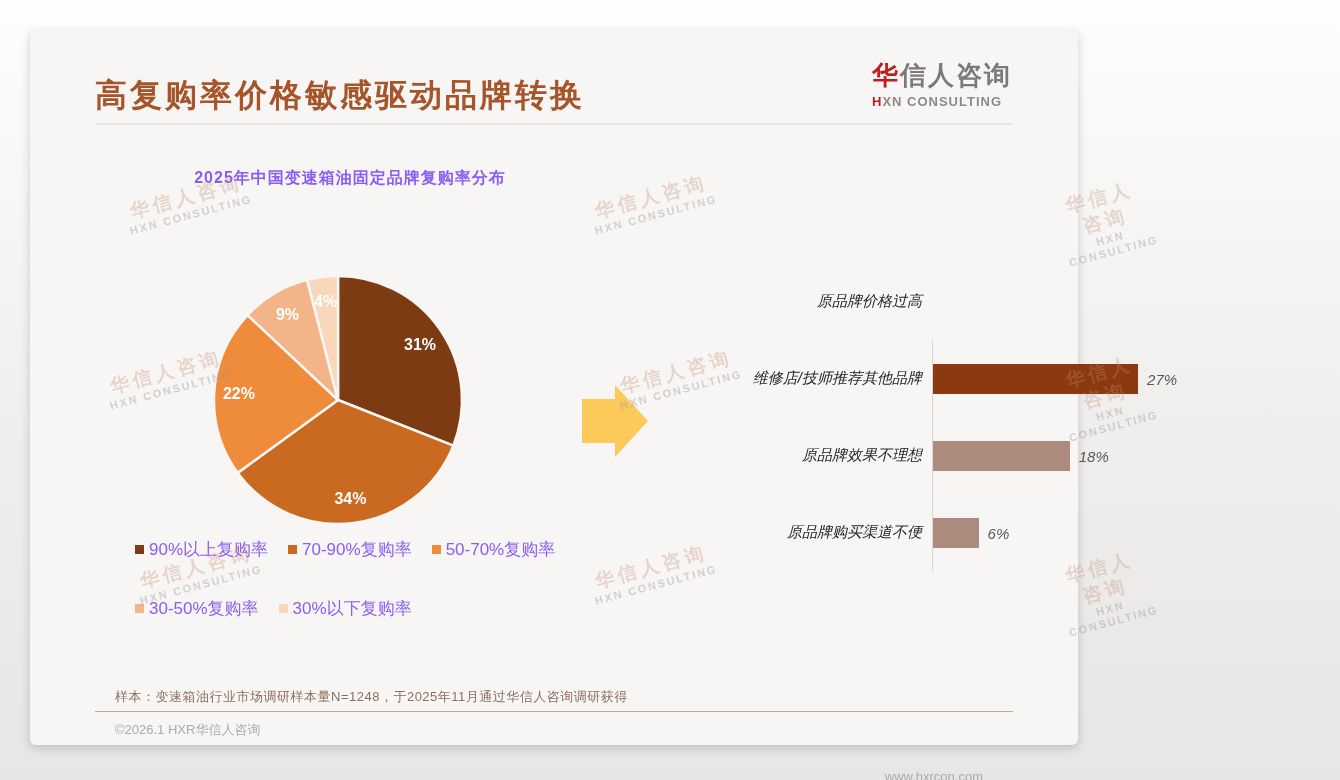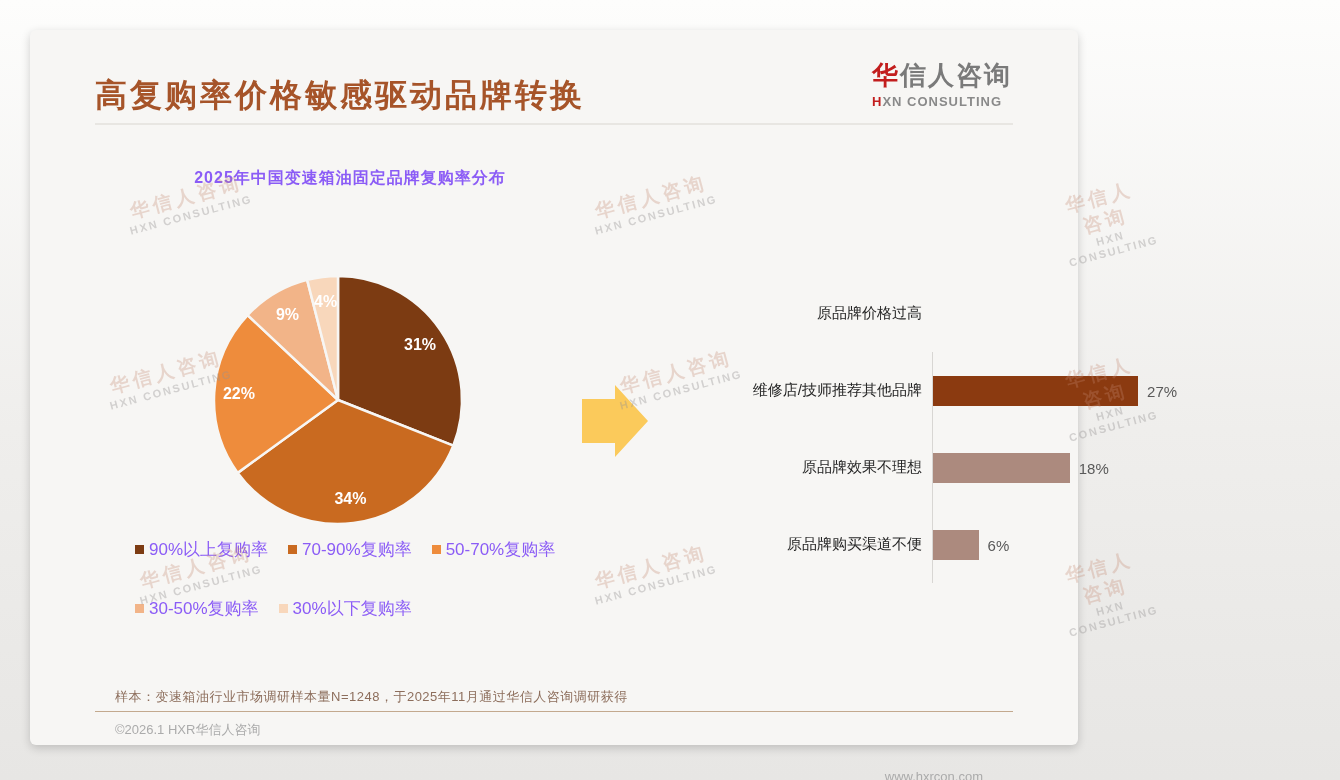--- a/index.html
+++ b/index.html
@@ -39,21 +39,21 @@
   .pie-label { font-size:16px; font-weight:bold; fill:#ffffff; text-anchor:middle;
     font-family:"Liberation Sans", sans-serif; }
   .pie-legend { position:absolute; left:105px; top:508px; width:470px; }
   .legend-row { display:flex; gap:20px; margin-bottom:36px; }
   .legend-item { display:flex; align-items:center; gap:5px; }
   .legend-swatch { width:9px; height:9px; flex:none; }
   .legend-label { font-size:17px; color:#8b5cf6; }
   
   .arrow-wrap { position:absolute; left:552px; top:355px; }
   
-  .bars { position:absolute; left:670px; top:245px; width:545px; }
+  .bars { position:absolute; left:670px; top:233px; width:545px;font-style:italic; }
   .bar-row { display:flex; align-items:center; height:77px; }
   .bar-cat {
     width:232px; flex:none; text-align:right; padding-right:10px;
     font-size:15px; color:#262626;
   }
   .bar-track {
     position:relative; flex:1; height:77px; border-left:1px solid #d8d6d3;
   }
   .bar-fill { position:absolute; top:23.5px; height:30px; left:0; }
   .bar-val {

